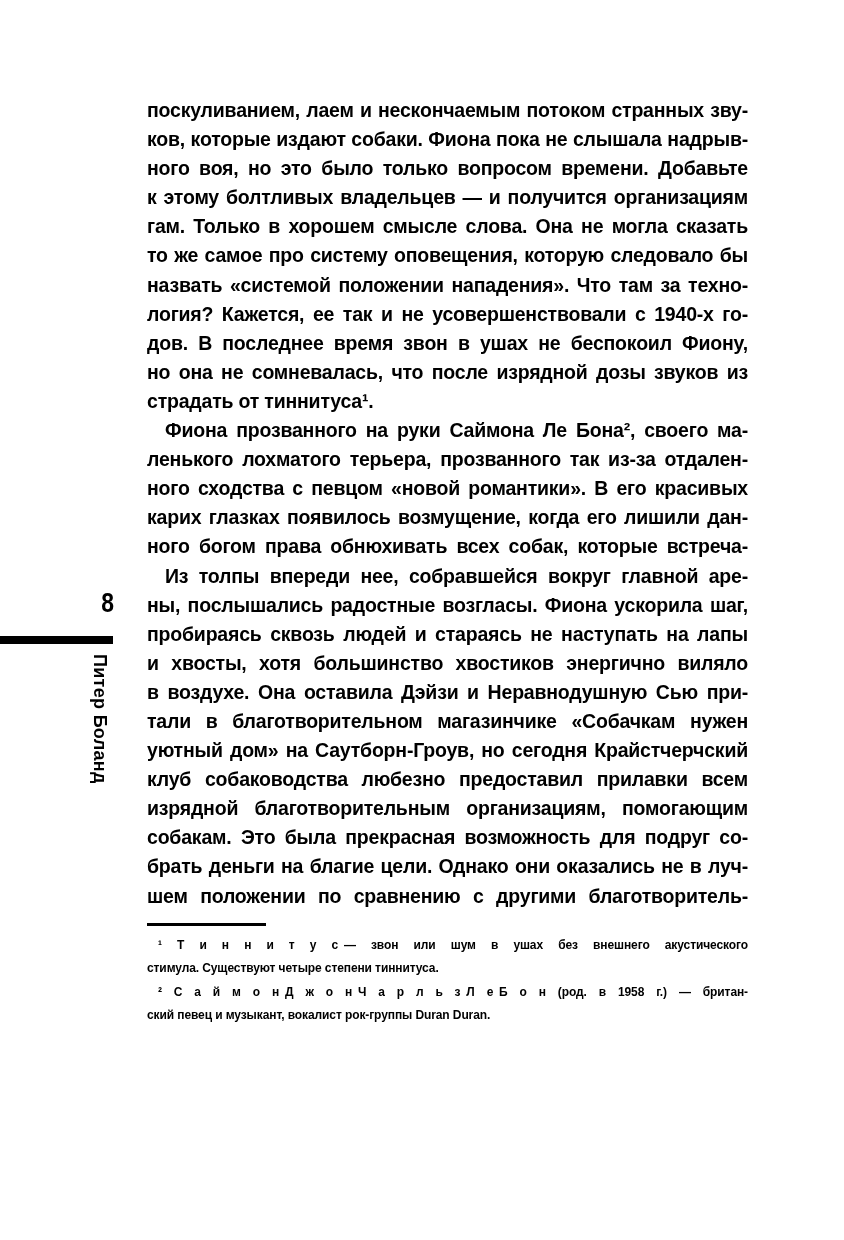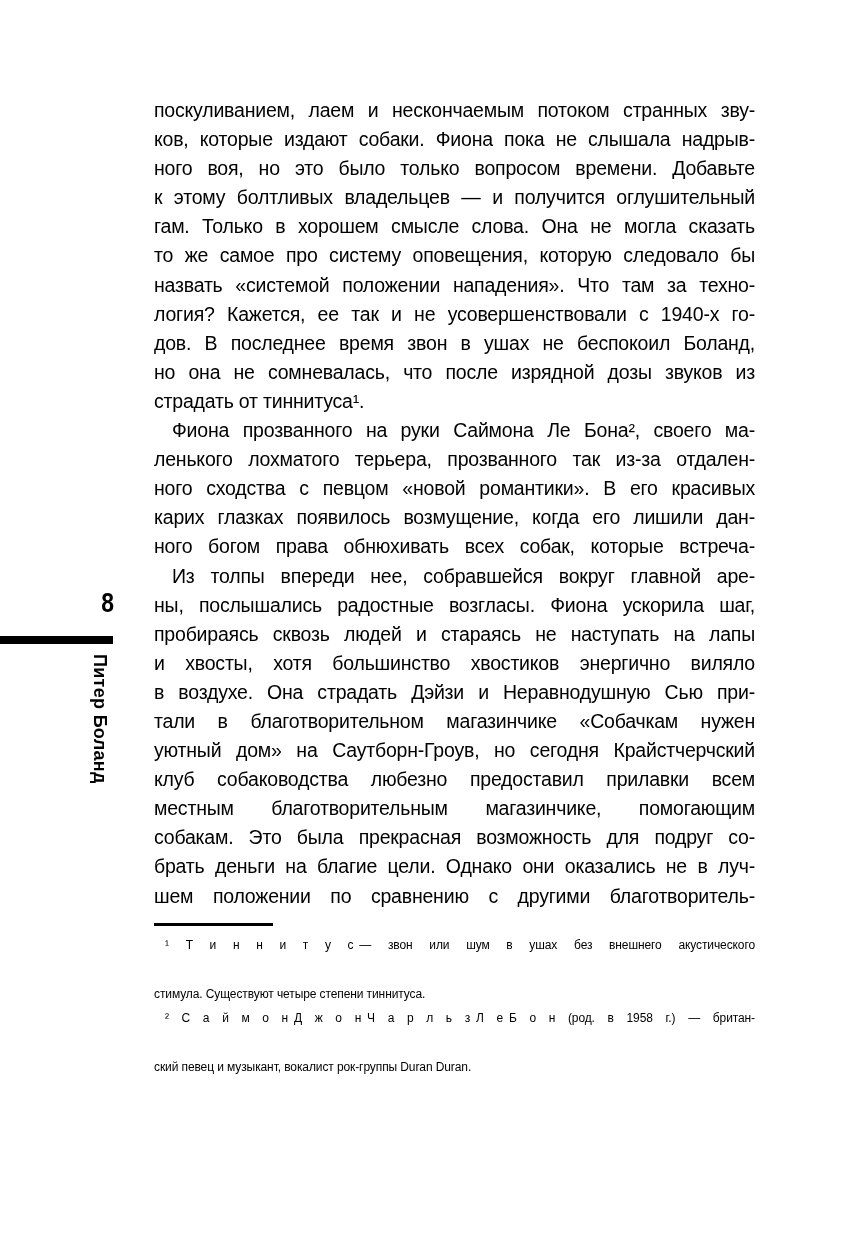--- a/index.html
+++ b/index.html
@@ -45,23 +45,24 @@
     writing-mode: vertical-rl;
     font-size: 18px;
     font-weight: bold;
     letter-spacing: 0.3px;
     white-space: nowrap;
   }
 
   
   .text-block {
     position: absolute;
-    left: 154px;
+    left: 147px;
     top: 96px;
     width: 601px;
+    font-weight: bold;
   }
   .tline {
     font-size: 19.5px;
     letter-spacing: -0.2px;
     line-height: 29.1px;
     text-align: justify;
     text-align-last: justify;
     white-space: pre-wrap;
   }
   .tline.indent { text-indent: 18px; }
@@ -77,60 +78,60 @@
   }
   .fline {
     font-size: 12px;
     letter-spacing: -0.1px;
     line-height: 23.5px;
     text-align: justify;
     text-align-last: justify;
     white-space: pre-wrap;
   }
   .fline.indent { text-indent: 11px; }
-  .fline.lastline { text-align-last: left; margin-top: 26px; }
+  .fline.lastline { text-align-last: left; }
 </style>
 </head>
 <body>
 
 <div class="page">
 
   <div class="page-number">8</div>
 
   <div class="margin-bar"></div>
 
   <div class="author-vertical">Питер Боланд</div>
 
   <div class="text-block">
     <div id="paragraphs">
         <div class="tline">поскуливанием, лаем и нескончаемым потоком странных зву-</div>
         <div class="tline">ков, которые издают собаки. Фиона пока не слышала надрыв-</div>
         <div class="tline">ного воя, но это было только вопросом времени. Добавьте</div>
-        <div class="tline">к этому болтливых владельцев — и получится оглушительный</div>
+        <div class="tline">к этому болтливых владельцев — и получится организациям</div>
         <div class="tline">гам. Только в хорошем смысле слова. Она не могла сказать</div>
         <div class="tline">то же самое про систему оповещения, которую следовало бы</div>
         <div class="tline">назвать «системой положении нападения». Что там за техно-</div>
         <div class="tline">логия? Кажется, ее так и не усовершенствовали с 1940-х го-</div>
-        <div class="tline">дов. В последнее время звон в ушах не беспокоил Боланд,</div>
+        <div class="tline">дов. В последнее время звон в ушах не беспокоил Фиону,</div>
         <div class="tline">но она не сомневалась, что после изрядной дозы звуков из</div>
         <div class="tline lastline">страдать от тиннитуса¹.</div>
         <div class="tline indent">Фиона прозванного на руки Саймона Ле Бона², своего ма-</div>
         <div class="tline">ленького лохматого терьера, прозванного так из-за отдален-</div>
         <div class="tline">ного сходства с певцом «новой романтики». В его красивых</div>
         <div class="tline">карих глазках появилось возмущение, когда его лишили дан-</div>
         <div class="tline">ного богом права обнюхивать всех собак, которые встреча-</div>
         <div class="tline indent">Из толпы впереди нее, собравшейся вокруг главной аре-</div>
         <div class="tline">ны, послышались радостные возгласы. Фиона ускорила шаг,</div>
         <div class="tline">пробираясь сквозь людей и стараясь не наступать на лапы</div>
         <div class="tline">и хвосты, хотя большинство хвостиков энергично виляло</div>
-        <div class="tline">в воздухе. Она страдать Дэйзи и Неравнодушную Сью при-</div>
+        <div class="tline">в воздухе. Она оставила Дэйзи и Неравнодушную Сью при-</div>
         <div class="tline">тали в благотворительном магазинчике «Собачкам нужен</div>
         <div class="tline">уютный дом» на Саутборн-Гроув, но сегодня Крайстчерчский</div>
         <div class="tline">клуб собаководства любезно предоставил прилавки всем</div>
-        <div class="tline">местным благотворительным магазинчике, помогающим</div>
+        <div class="tline">изрядной благотворительным организациям, помогающим</div>
         <div class="tline">собакам. Это была прекрасная возможность для подруг со-</div>
         <div class="tline">брать деньги на благие цели. Однако они оказались не в луч-</div>
         <div class="tline">шем положении по сравнению с другими благотворитель-</div>
       </div>
 
     <div class="footnote-rule"></div>
 
     <div id="footnotes">
         <div class="fline indent">¹ Т и н н и т у с — звон или шум в ушах без внешнего акустического</div>
         <div class="fline lastline">стимула. Существуют четыре степени тиннитуса.</div>

